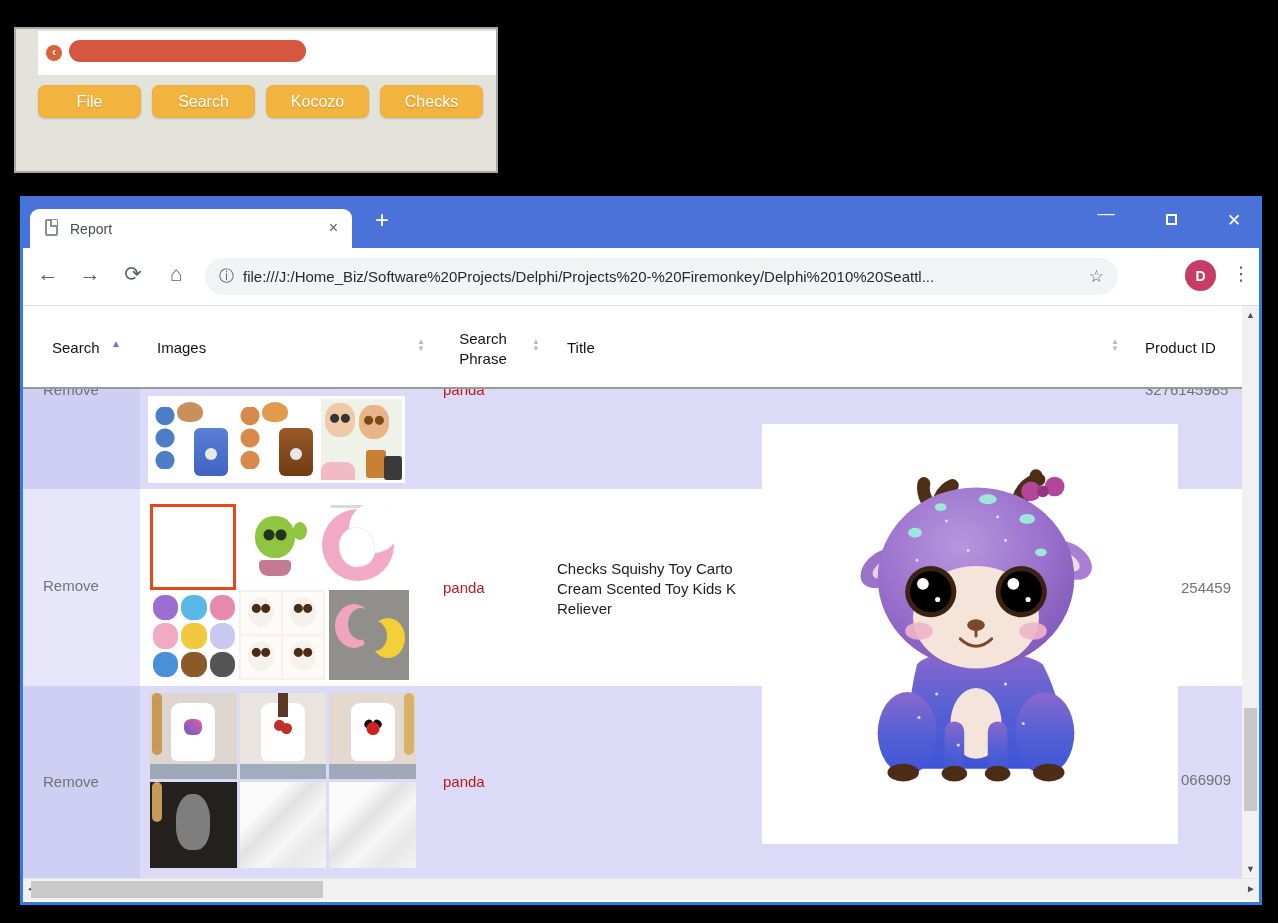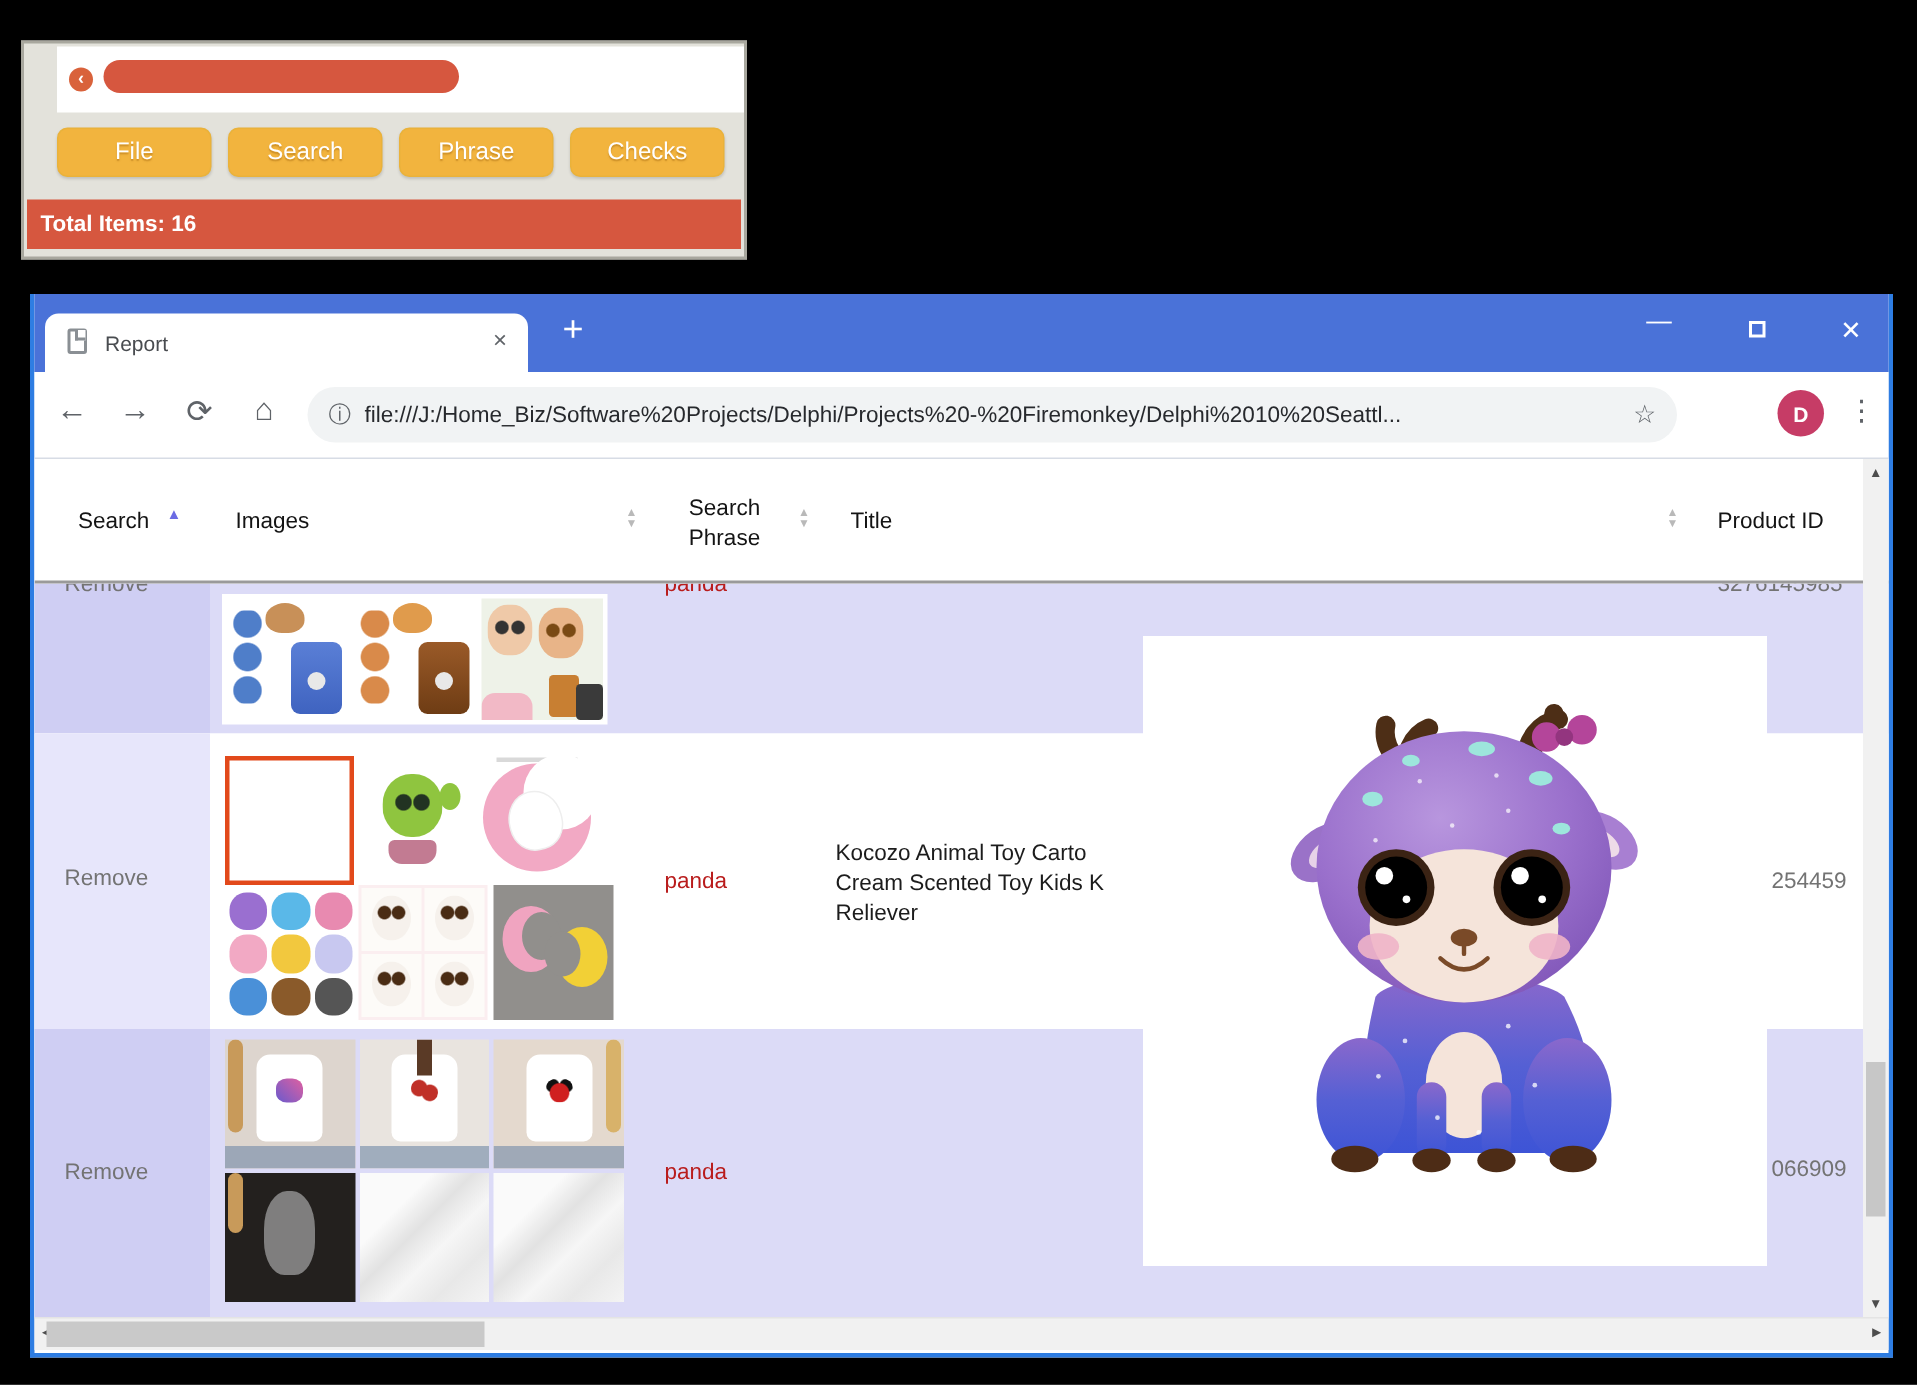--- a/index.html
+++ b/index.html
@@ -171,25 +171,22 @@
 <div class="stage">
 
   <div id="mini">
     <div class="panel">
       <div class="backdot">‹</div>
       <div class="pill"></div>
     </div>
     <div class="btnrow">
       <div class="obtn">File</div>
       <div class="obtn">Search</div>
-      <div class="obtn">Phrase</div>
+      <div class="obtn">Kocozo</div>
       <div class="obtn">Checks</div>
-    </div>
-    <div class="statusbar">
-      <span>Total Items: 16</span>
     </div>
   </div>
 
   <div id="browser">
 
     <div id="titlebar">
       <div class="tab">
         <span class="fav"></span>
         <span class="tlabel">Report</span>
         <span class="tclose">×</span>
@@ -279,21 +276,21 @@
           <i class="owl"></i>
           <i class="owl"></i>
           <i class="owl"></i>
         </div>
         <div class="fabric">
           <i class="fb pink"></i>
           <i class="fb yell"></i>
         </div>
         <span class="cellTxt" style="left:420px;top:90px;">panda</span>
         <div class="title" style="top:70px;">
-          <div>Kocozo Animal Toy Carto</div>
+          <div>Checks Squishy Toy Carto</div>
           <div>Cream Scented Toy Kids K</div>
           <div>Reliever</div>
         </div>
         <a class="lnk" style="position:absolute;left:1158px;top:90px;text-align:center;">254459</a>
       </div>
 
       <div class="row" id="row3">
         <div class="acell"></div>
         <a class="lnk" style="position:absolute;left:20px;top:87px;">Remove</a>
         <div class="shirtgrid">

